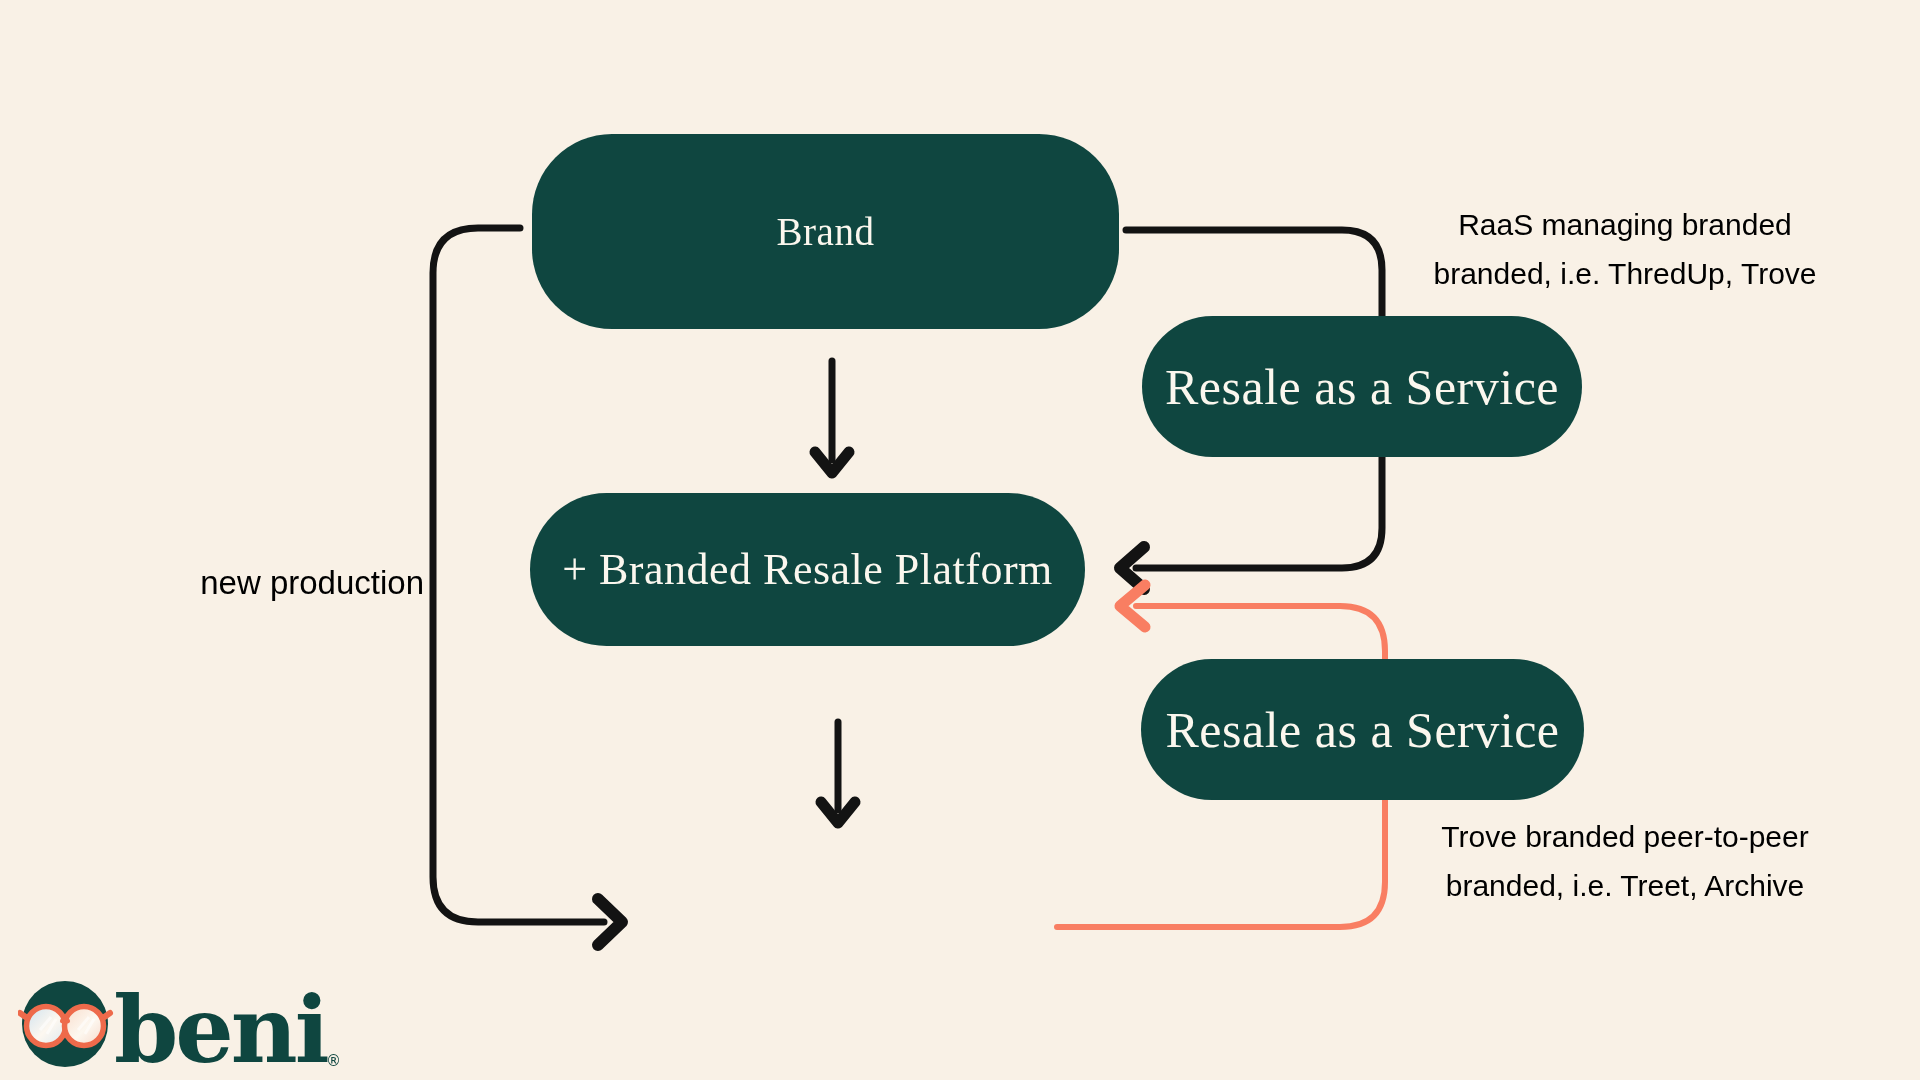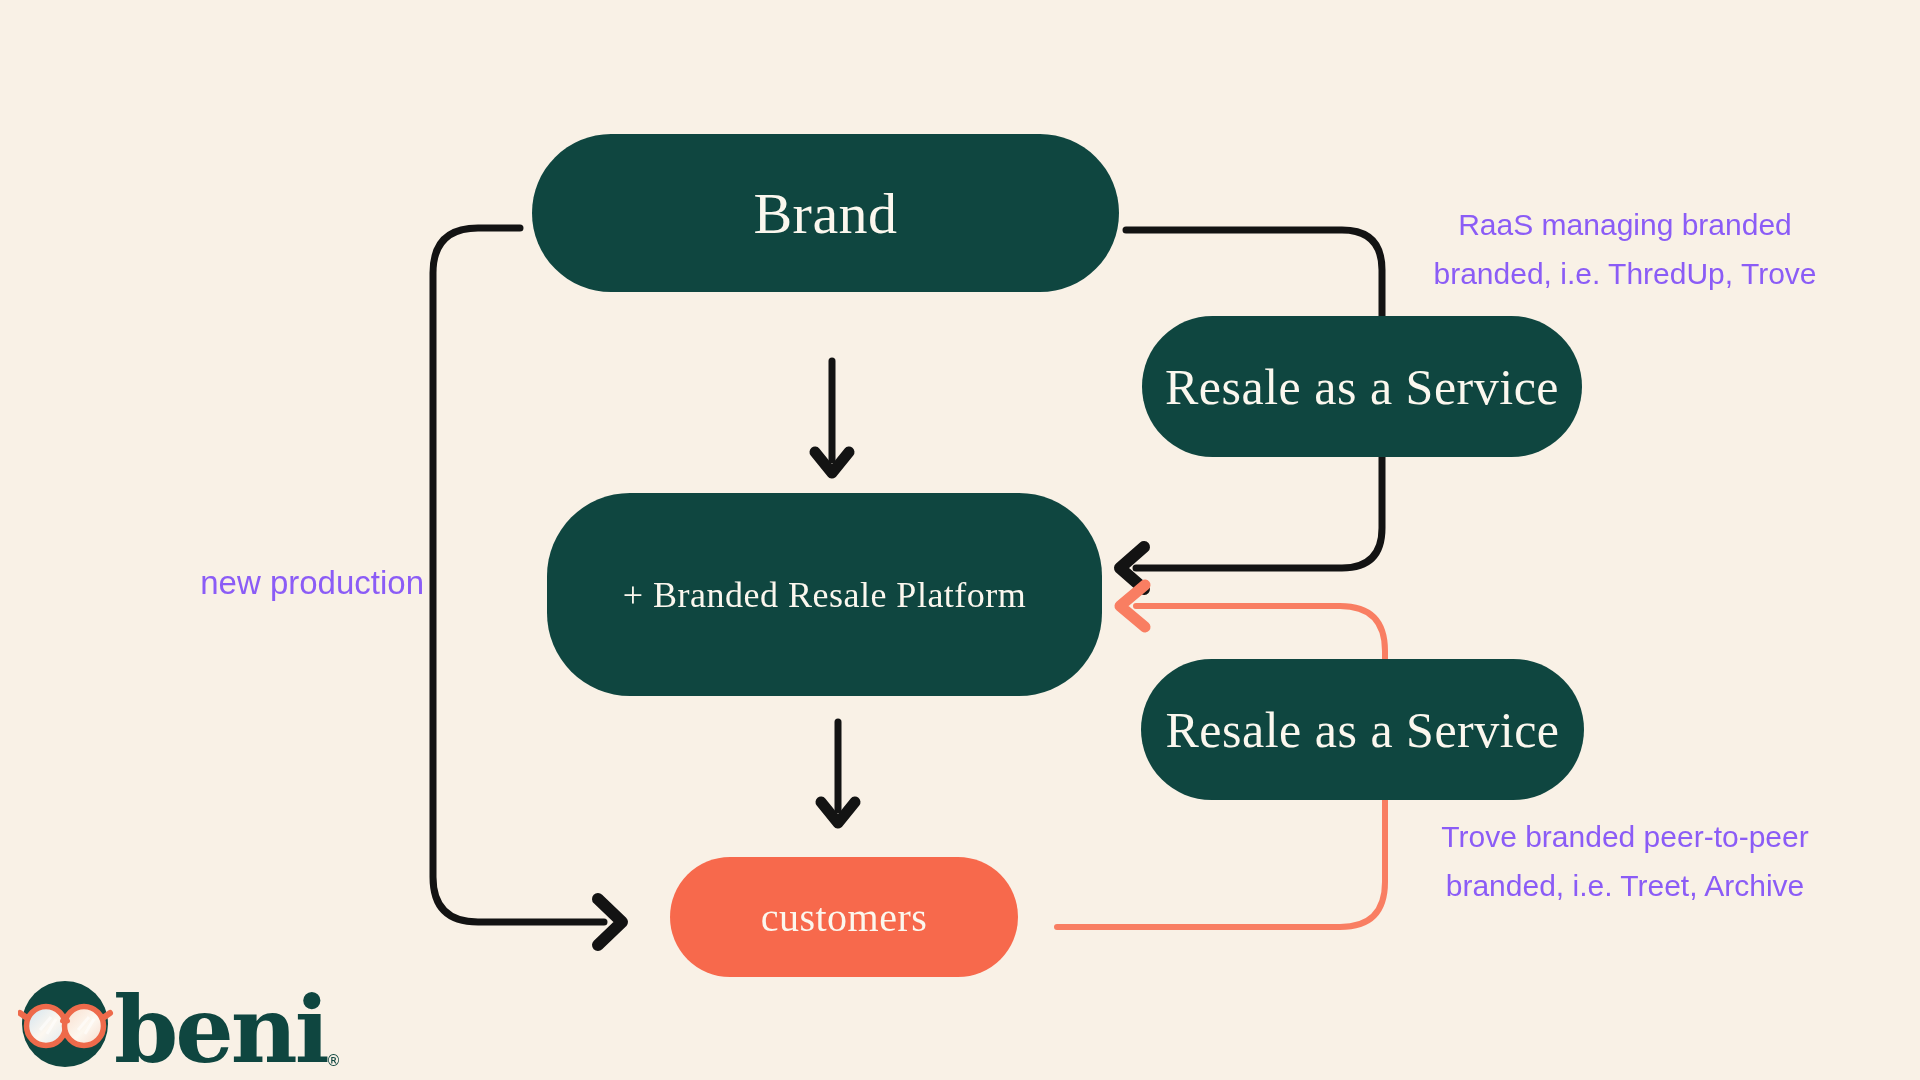--- a/index.html
+++ b/index.html
@@ -13,29 +13,29 @@
   .stage{position:absolute;inset:0;width:1920px;height:1080px;}
   svg.arrows{position:absolute;left:0;top:0;z-index:1;}
   .pill{
     position:absolute;z-index:2;
     display:flex;align-items:center;justify-content:center;
     background:#0f4640;color:#fbf7ee;
     font-family:"Liberation Serif", serif;
     font-size:50px;
     letter-spacing:.5px;
   }
-  .pill-brand            {left:532px; top:134px; width:587px; height:158px; border-radius:80px; font-size:58px;}
+  .pill-brand            {left:532px; top:134px; width:587px; height:195px; border-radius:80px; font-size:39px;}
   .pill-raas-top         {left:1142px;top:316px; width:440px; height:141px; border-radius:71px;}
-  .pill-branded-platform {left:547px; top:493px; width:555px; height:203px; border-radius:83px; font-size:36px;}
+  .pill-branded-platform {left:530px; top:493px; width:555px; height:153px; border-radius:83px; font-size:44px;}
   .pill-raas-bottom      {left:1141px;top:659px; width:443px; height:141px; border-radius:71px;}
   .pill-customers        {left:670px; top:857px; width:348px; height:120px; border-radius:60px;
                           background:#f7694c; font-size:40px;}
   .note{
     position:absolute;z-index:2;
-    color:#8b5cf6;font-size:30px;line-height:49px;text-align:center;
+    color:#000000;font-size:30px;line-height:49px;text-align:center;
   }
   .note-top   {left:1390px;top:200px;width:470px;}
   .note-bottom{left:1390px;top:812px;width:470px;}
   .note-new-production{left:104px;top:562px;width:320px;text-align:right;font-size:33px;line-height:42px;}
   .logo{position:absolute;left:18px;top:970px;z-index:2;}
 </style>
 </head>
 <body>
 
 <div class="stage">
@@ -77,23 +77,20 @@
   </div>
 
   <div class="pill pill-branded-platform">
     <span>+ Branded Resale Platform</span>
   </div>
 
   <div class="pill pill-raas-bottom">
     <span>Resale as a Service</span>
   </div>
 
-  <div class="pill pill-customers">
-    <span>customers</span>
-  </div>
 
   <div class="note note-top">
     <div>RaaS managing branded</div>
     <div>branded, i.e. ThredUp, Trove</div>
   </div>
 
   <div class="note note-new-production">
     <div>new production</div>
   </div>
 

